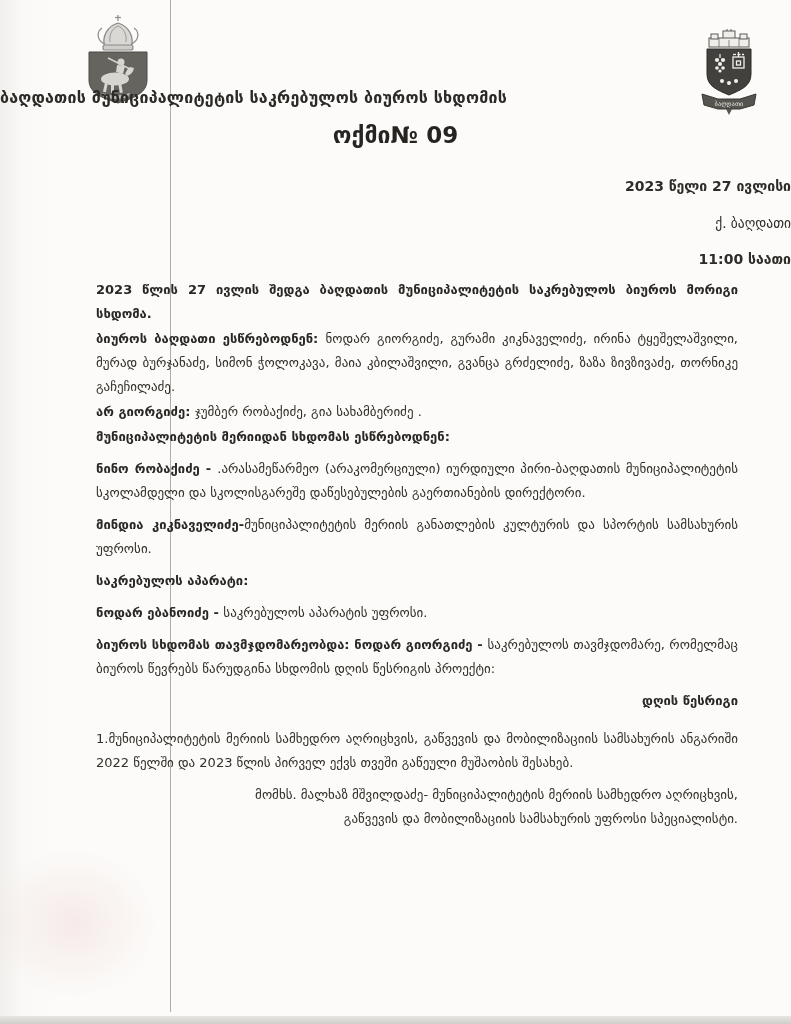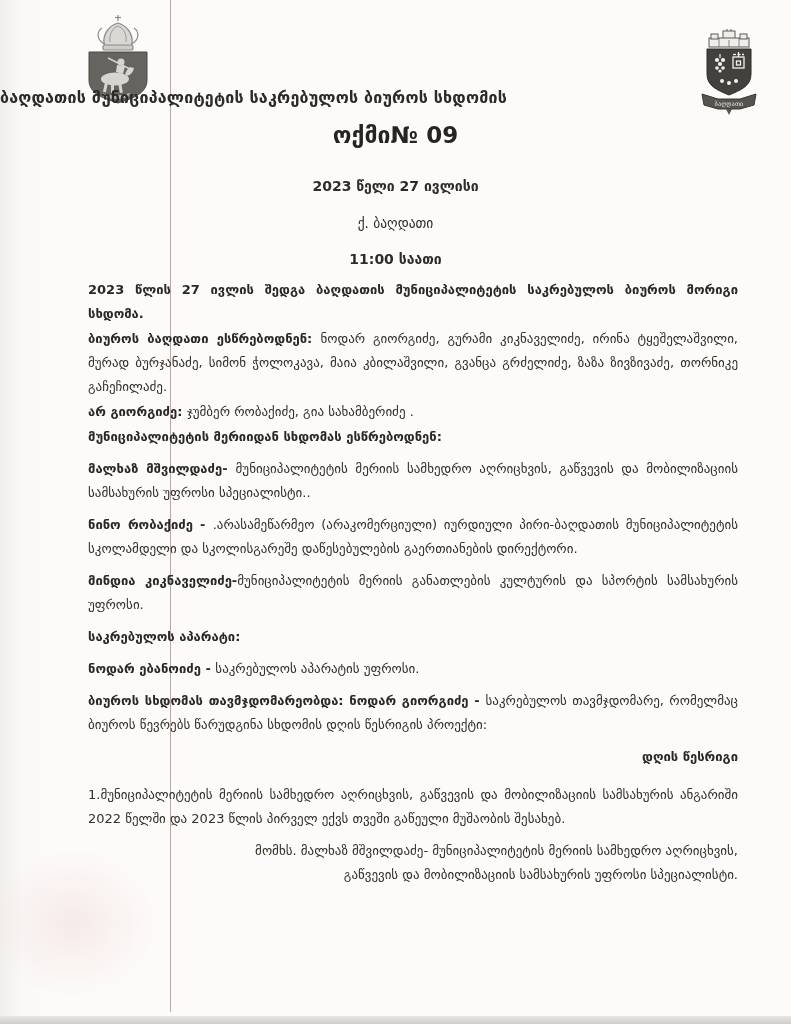--- a/index.html
+++ b/index.html
@@ -13,27 +13,27 @@
   .edge-bottom { position:absolute; left:0; right:0; bottom:0; height:8px;
     background:linear-gradient(180deg,#e7e6e3,#cfcecb); }
   .tint-bottom-left { position:absolute; left:-12px; bottom:26px; width:170px; height:150px;
     background:radial-gradient(closest-side,rgba(231,196,196,0.30),rgba(231,196,196,0)); }
   .emblem-left { position:absolute; left:86px; top:14px; }
   .emblem-right { position:absolute; left:696px; top:28px; }
   .header-title { position:absolute; left:0; top:88px; width:100%; 
     font-weight:bold; font-size:16px; letter-spacing:0.2px; color:#2c2a26; }
   .doc-number { position:absolute; left:0; top:122px; width:100%; text-align:center;
     font-weight:bold; font-size:23px; color:#262420; }
-  .meta-line { position:absolute; left:0; width:100%; text-align:center; color:#2e2c28; }
+  .meta-line { position:absolute; left:0; width:100%; text-align:right; color:#2e2c28; }
   .meta-date { top:178px; font-size:14px; font-weight:bold; }
   .meta-place { top:215px; font-size:13.5px; }
   .meta-time { top:251px; font-size:14px; font-weight:bold; }
   .doc-body { position:absolute; left:88px; top:278px; width:650px;
     font-size:13px; line-height:24px; }
-  .para { margin:0 0 8px 0; text-align:justify; }
+  .para { margin:0 0 8px 8px; text-align:justify; }
   .para .b { font-weight:bold; color:#2a2824; }
   .para.tight { margin-bottom:1px; }
   .para.center-head { text-align:right; font-weight:bold; margin:4px 0 14px 0; }
   .para.right-ind { text-align:right; padding-left:128px; margin-top:2px; }
 </style>
 </head>
 <body>
 
 <div class="page">
 
@@ -111,21 +111,20 @@
 
   <div class="meta-line meta-date">2023 წელი 27 ივლისი</div>
   <div class="meta-line meta-place">ქ. ბაღდათი</div>
   <div class="meta-line meta-time">11:00 საათი</div>
 
   <main class="doc-body">
       <p class="para tight"><span class="b">2023 წლის 27 ივლის  შედგა ბაღდათის მუნიციპალიტეტის  საკრებულოს ბიუროს  მორიგი სხდომა.</span></p>
       <p class="para tight"><span class="b">ბიუროს ბაღდათი ესწრებოდნენ: </span><span>ნოდარ გიორგიძე, გურამი კიკნაველიძე, ირინა ტყეშელაშვილი, მურად ბურჯანაძე, სიმონ ჭოლოკავა, მაია კბილაშვილი, გვანცა გრძელიძე, ზაზა ზივზივაძე, თორნიკე გაჩეჩილაძე.</span></p>
       <p class="para tight"><span class="b">არ გიორგიძე: </span><span>ჯუმბერ რობაქიძე, გია სახამბერიძე .</span></p>
       <p class="para "><span class="b">მუნიციპალიტეტის მერიიდან სხდომას ესწრებოდნენ:</span></p>
-      <p class="para "><span class="b">მალხაზ მშვილდაძე- </span><span>მუნიციპალიტეტის მერიის სამხედრო აღრიცხვის, გაწვევის და მობილიზაციის სამსახურის უფროსი სპეციალისტი..</span></p>
       <p class="para "><span class="b">ნინო რობაქიძე - </span><span>.არასამეწარმეო (არაკომერციული) იურდიული პირი-ბაღდათის მუნიციპალიტეტის სკოლამდელი და სკოლისგარეშე დაწესებულების გაერთიანების დირექტორი.</span></p>
       <p class="para "><span class="b">მინდია კიკნაველიძე-</span><span>მუნიციპალიტეტის მერიის განათლების კულტურის და სპორტის სამსახურის უფროსი.</span></p>
       <p class="para "><span class="b">საკრებულოს აპარატი:</span></p>
       <p class="para "><span class="b">ნოდარ ებანოიძე - </span><span>საკრებულოს აპარატის უფროსი.</span></p>
       <p class="para "><span class="b">ბიუროს სხდომას თავმჯდომარეობდა: ნოდარ გიორგიძე - </span><span>საკრებულოს თავმჯდომარე, რომელმაც ბიუროს წევრებს წარუდგინა სხდომის დღის წესრიგის პროექტი:</span></p>
       <p class="para center-head"><span class="b">დღის წესრიგი</span></p>
       <p class="para "><span>1.მუნიციპალიტეტის მერიის სამხედრო აღრიცხვის, გაწვევის და მობილიზაციის სამსახურის ანგარიში 2022 წელში და 2023 წლის პირველ ექვს თვეში გაწეული მუშაობის შესახებ.</span></p>
       <p class="para right-ind"><span>მომხს. მალხაზ მშვილდაძე- მუნიციპალიტეტის მერიის სამხედრო აღრიცხვის, გაწვევის და მობილიზაციის სამსახურის უფროსი სპეციალისტი.</span></p>
     </main>
 

